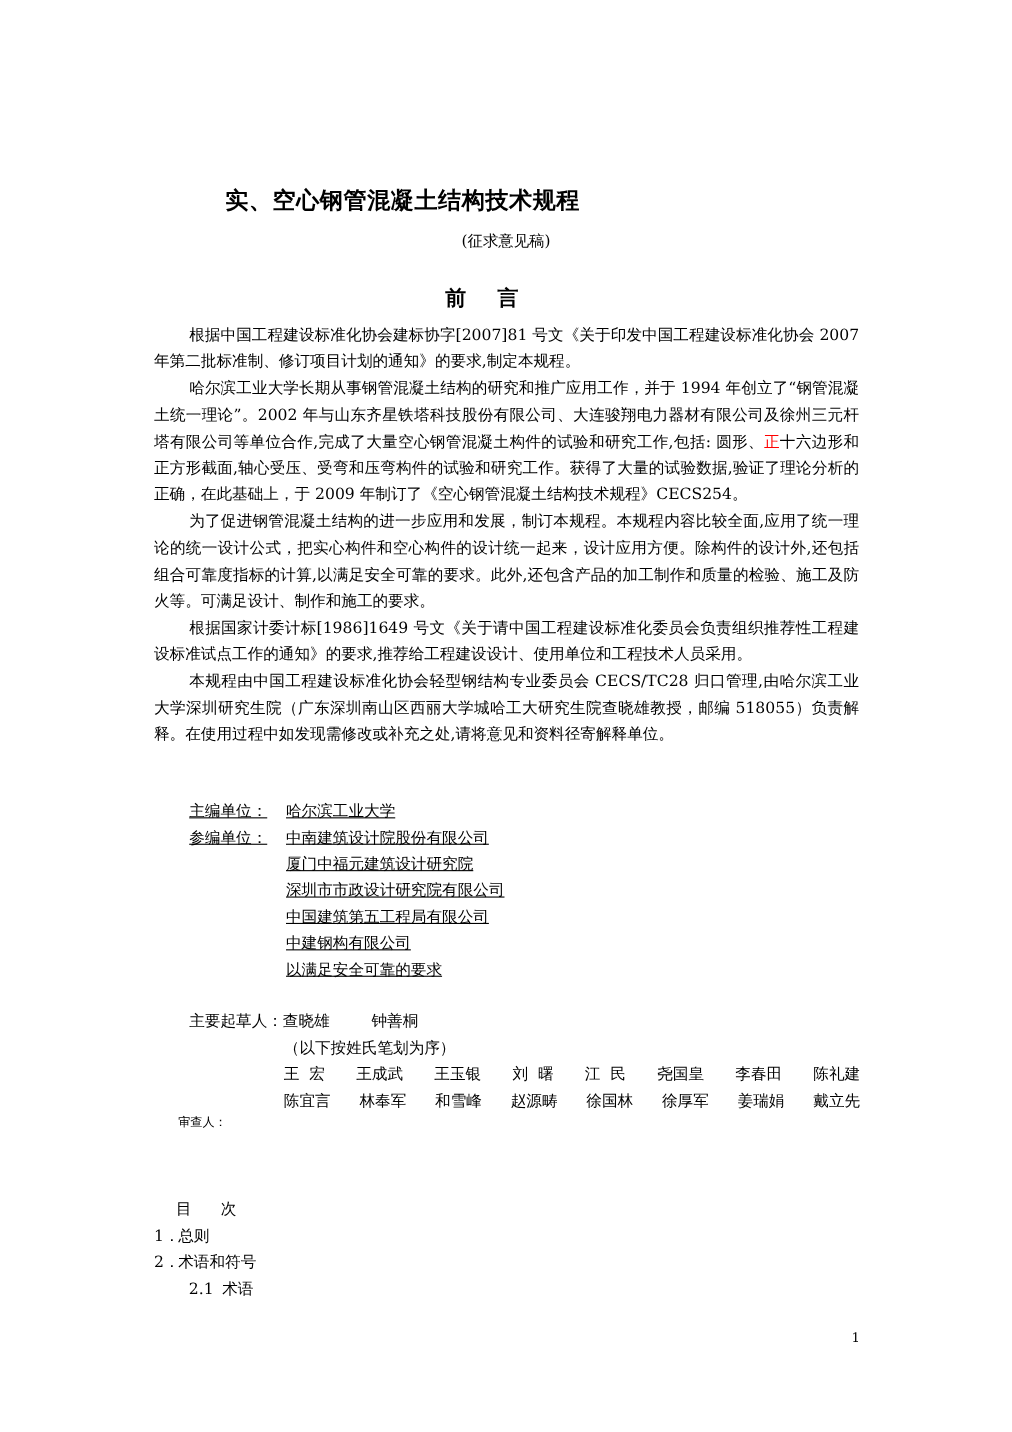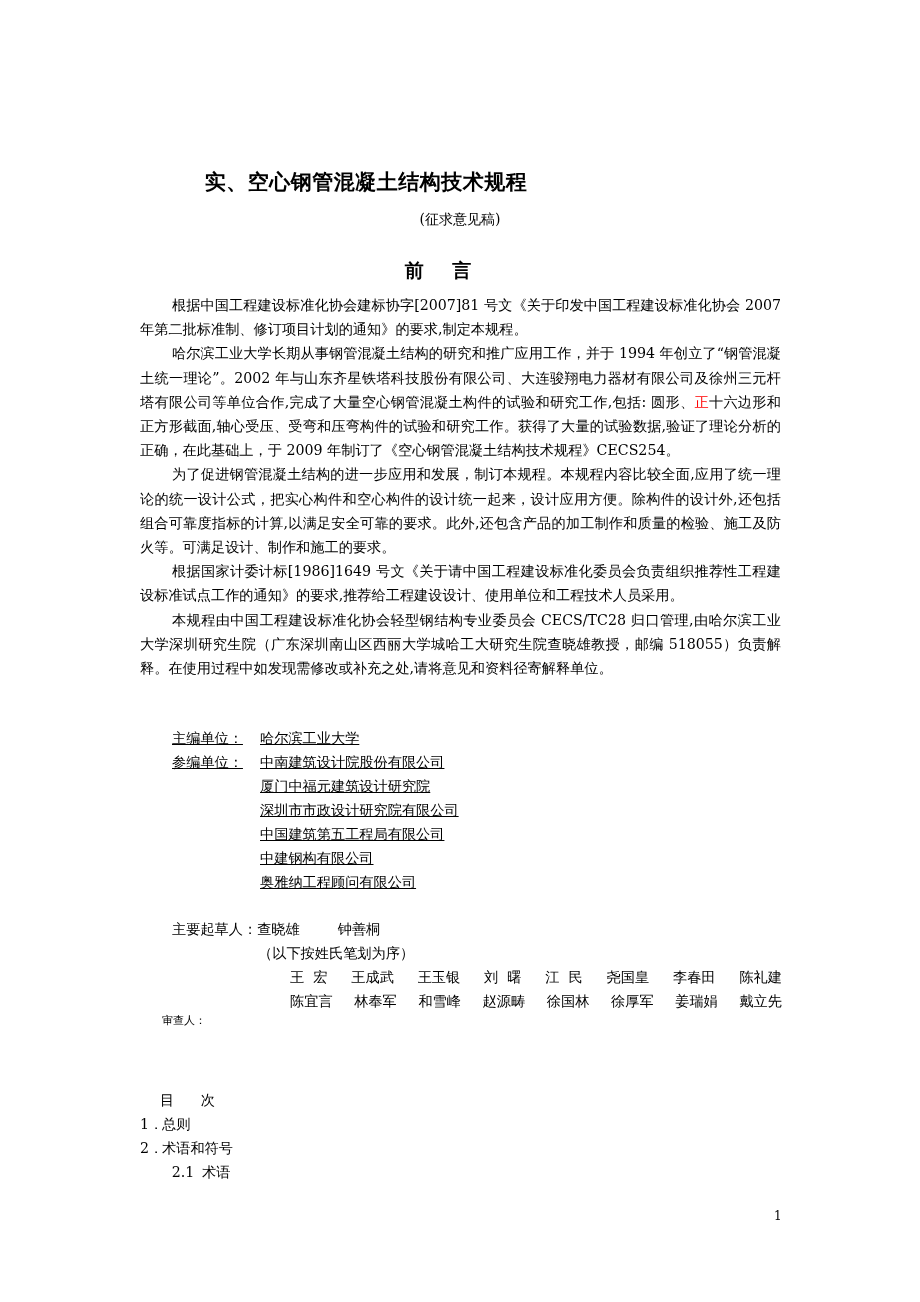--- a/index.html
+++ b/index.html
@@ -37,21 +37,21 @@
     position: absolute; left: 172px; top: 726px; font-size: 14.2px; line-height: 24px; text-decoration: underline;
   }
   .units .row { display: flex; }
   .units .lbl { width: 88px; }
   .drafters {
     position: absolute; left: 172px; top: 917px; font-size: 14.2px; line-height: 24px;
   }
   .names {
     position: absolute; left: 258px; top: 965px; width: 524px; font-size: 14.2px; line-height: 24px;
   }
-  .names .nrow { display: flex; justify-content: space-between; margin-left: 32px; }
+  .names .nrow { display: flex; justify-content: space-between; }
   .reviewer { position: absolute; left: 162px; top: 1013px; font-size: 11px; }
   .toc { position: absolute; left: 140px; top: 1088px; font-size: 14.2px; line-height: 24px; }
   .toc .toc-head { word-spacing: 22px; margin-left: 20px; }
   .toc .sub { padding-left: 24px; }
   .toc .num { display: inline-block; width: 22px; }
   .toc .subnum { display: inline-block; width: 38px; text-align: center; }
   .page-number { position: absolute; left: 774px; top: 1209px; font-size: 12px; }
 </style>
 </head>
 <body>
@@ -90,21 +90,21 @@
     <div class="row">
       <span class="lbl"></span>
       <span>中国建筑第五工程局有限公司</span>
     </div>
     <div class="row">
       <span class="lbl"></span>
       <span>中建钢构有限公司</span>
     </div>
     <div class="row">
       <span class="lbl"></span>
-      <span>奥雅纳工程顾问有限公司</span>
+      <span>以满足安全可靠的要求</span>
     </div>
   </div>
 
   <div class="drafters">
     <div>
       <span>主要起草人：</span><span>查晓雄</span><span style="display:inline-block;width:38px"></span><span>钟善桐</span>
     </div>
     <div style="padding-left:86px">（以下按姓氏笔划为序）</div>
   </div>
 

